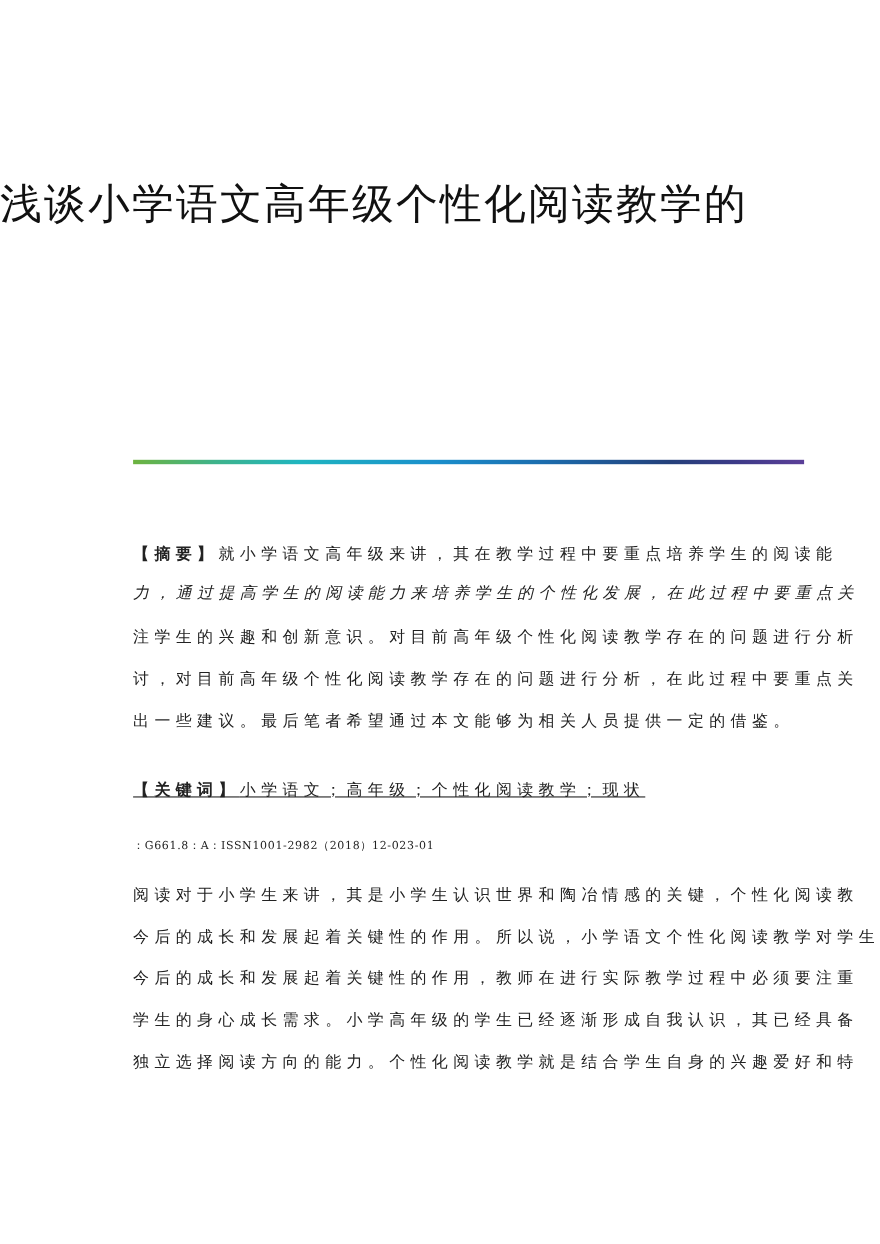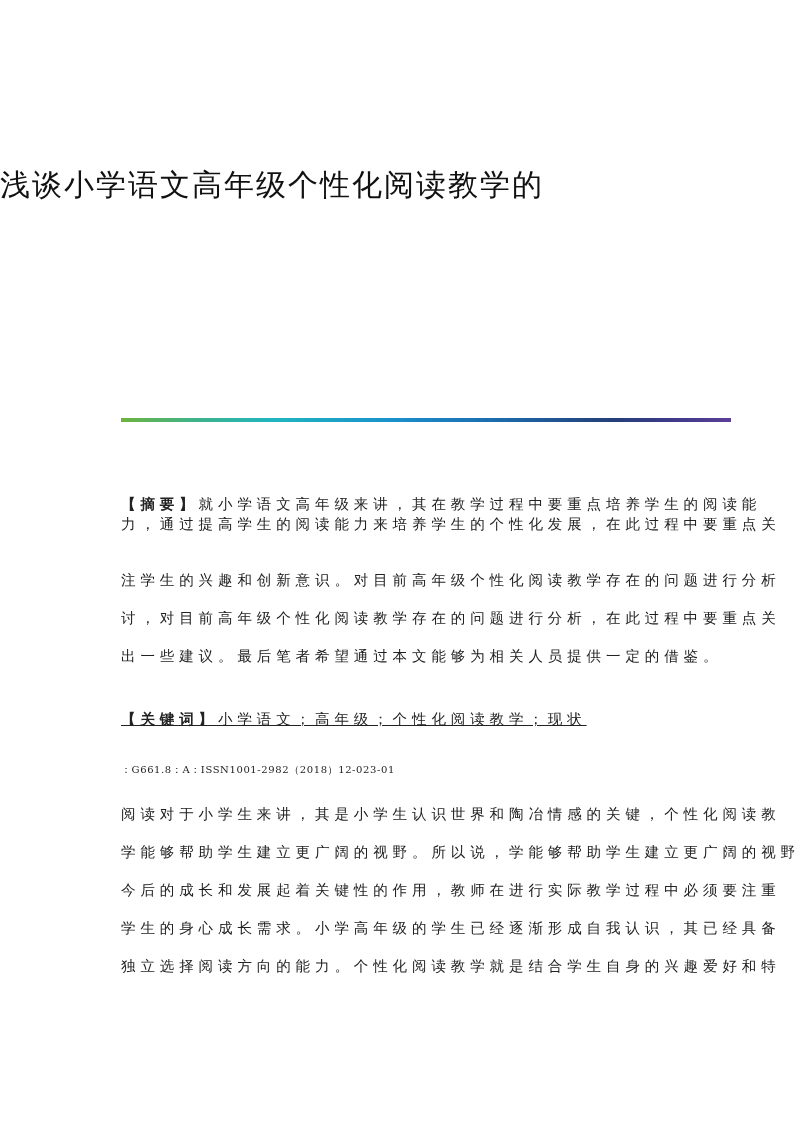--- a/index.html
+++ b/index.html
@@ -20,21 +20,21 @@
       left: 0; top: 0;
       width: 800px;
       height: 1131px;
     }
     .title-line {
       position: absolute;
       left: 0;
       width: 676px;
       text-align: left;
       font-family: "DejaVu Sans", "Liberation Sans", sans-serif;
-      font-size: 30px;
+      font-size: 38px;
       letter-spacing: 2px;
       color: #111;
       line-height: 34px;
       white-space: nowrap;
     }
     .title-1 { top: 168px; }
     .title-2 { top: 276px; }
 
     .divider {
       position: absolute;
@@ -84,37 +84,37 @@
 <div class="page">
 
   <div class="title-line title-1">浅谈小学语文高年级个性化阅读教学的</div>
 
   <div class="divider"></div>
 
   <div class="body-block" style="top:494px;">
     <div class="body-line" style="top:0px;">
       <span class="bracket-label">【摘要】</span><span>就小学语文高年级来讲，其在教学过程中要重点培养学生的阅读能</span>
     </div>
-    <div class="body-line" style="top:20px;">力，通过提高学生的阅读能力来培养学生的个性化发展，在此过程中要重点关</div>
+    <div class="body-line" style="top:36px;font-style:italic;">力，通过提高学生的阅读能力来培养学生的个性化发展，在此过程中要重点关</div>
     <div class="body-line" style="top:76px;">注学生的兴趣和创新意识。对目前高年级个性化阅读教学存在的问题进行分析</div>
     <div class="body-line" style="top:114px;">讨，对目前高年级个性化阅读教学存在的问题进行分析，在此过程中要重点关</div>
     <div class="body-line" style="top:152px;">出一些建议。最后笔者希望通过本文能够为相关人员提供一定的借鉴。</div>
   </div>
 
   <div class="body-block" style="top:709px;">
     <div class="body-line" style="top:0px;text-decoration:underline;">
       <span class="bracket-label">【关键词】</span><span>小学语文；高年级；个性化阅读教学；现状</span>
     </div>
   </div>
 
   <div class="body-block" style="top:760px;">
     <div class="body-line meta-line" style="top:0px;">：G661.8：A：ISSN1001-2982（2018）12-023-01</div>
   </div>
 
   <div class="body-block" style="top:804px;">
     <div class="body-line" style="top:0px;">阅读对于小学生来讲，其是小学生认识世界和陶冶情感的关键，个性化阅读教</div>
-    <div class="body-line" style="top:38px;">学能够帮助学生建立更广阔的视野。所以说，学能够帮助学生建立更广阔的视野</div>
+    <div class="body-line" style="top:38px;">今后的成长和发展起着关键性的作用。所以说，小学语文个性化阅读教学对学生</div>
     <div class="body-line" style="top:76px;">今后的成长和发展起着关键性的作用，教师在进行实际教学过程中必须要注重</div>
     <div class="body-line" style="top:114px;">学生的身心成长需求。小学高年级的学生已经逐渐形成自我认识，其已经具备</div>
     <div class="body-line" style="top:152px;">独立选择阅读方向的能力。个性化阅读教学就是结合学生自身的兴趣爱好和特</div>
   </div>
 
 </div>
 
 </body></html>

